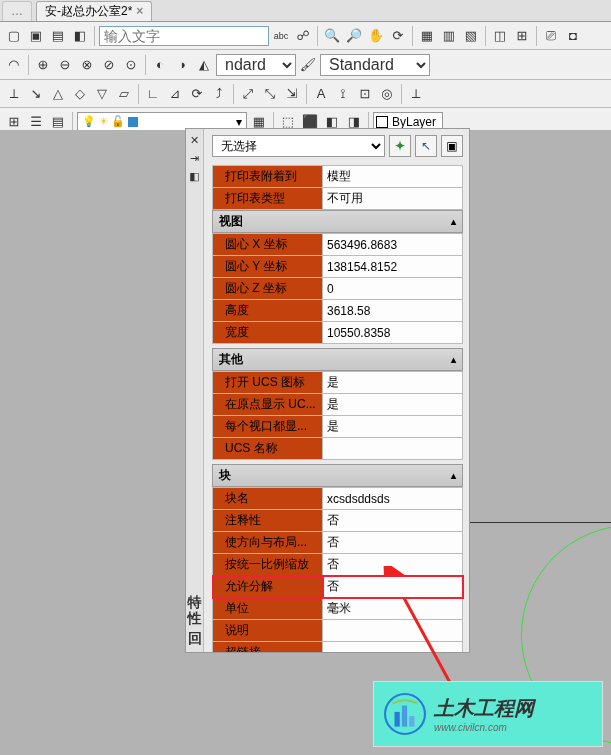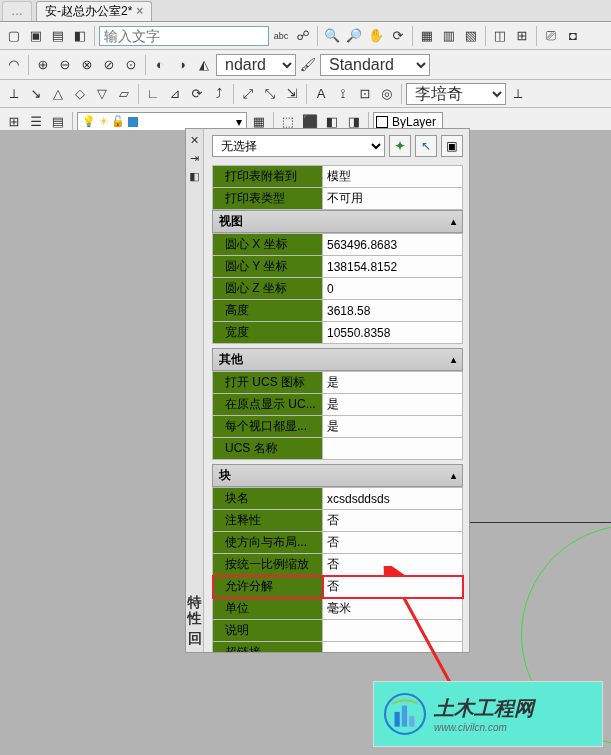--- a/index.html
+++ b/index.html
@@ -149,21 +149,21 @@
 .group-header {
   background: linear-gradient(#d8d8d8,#c6c6c6);
   border:1px solid #999;
   padding:2px 6px;
   font-weight:bold;
   display:flex; justify-content:space-between; align-items:center;
 }
 .group-header .arrow { font-size:10px; }
 .prop-table { width:100%; border-collapse:collapse; }
 .prop-table td {
-  border:1px solid #bbb; padding:2px 4px; background:#4d7c0f; height:18px;
+  border:1px solid #bbb; padding:2px 4px; background:#c2410c; height:18px;
   white-space:nowrap; overflow:hidden; text-overflow:ellipsis;
 }
 .prop-table td.lbl { width:44%; padding-left:12px; }
 .prop-table td.val { background:#fdfdfd; }
 tr.highlight td { outline:2px solid #e23; outline-offset:-1px; position:relative; z-index:1;}
 
 
 .red-arrow {
   position:absolute;
   left:370px; top:566px;
@@ -263,23 +263,20 @@
   <span class="sep"></span>
   <span class="tb-icon">⤢</span>
   <span class="tb-icon">⤡</span>
   <span class="tb-icon">⇲</span>
   <span class="sep"></span>
   <span class="tb-icon">A</span>
   <span class="tb-icon">⟟</span>
   <span class="tb-icon">⊡</span>
   <span class="tb-icon">◎</span>
   <span class="sep"></span>
-  <select class="tb-select sel-lipeiqi">
-    <option>李培奇</option>
-  </select>
   <span class="tb-icon">⟂</span>
 </div>
 
 <div class="toolbar">
   <span class="tb-icon">⊞</span>
   <span class="tb-icon">☰</span>
   <span class="tb-icon">▤</span>
   <span class="sep"></span>
   <div class="layer-box">
     <span class="lightbulb mini">💡</span>

